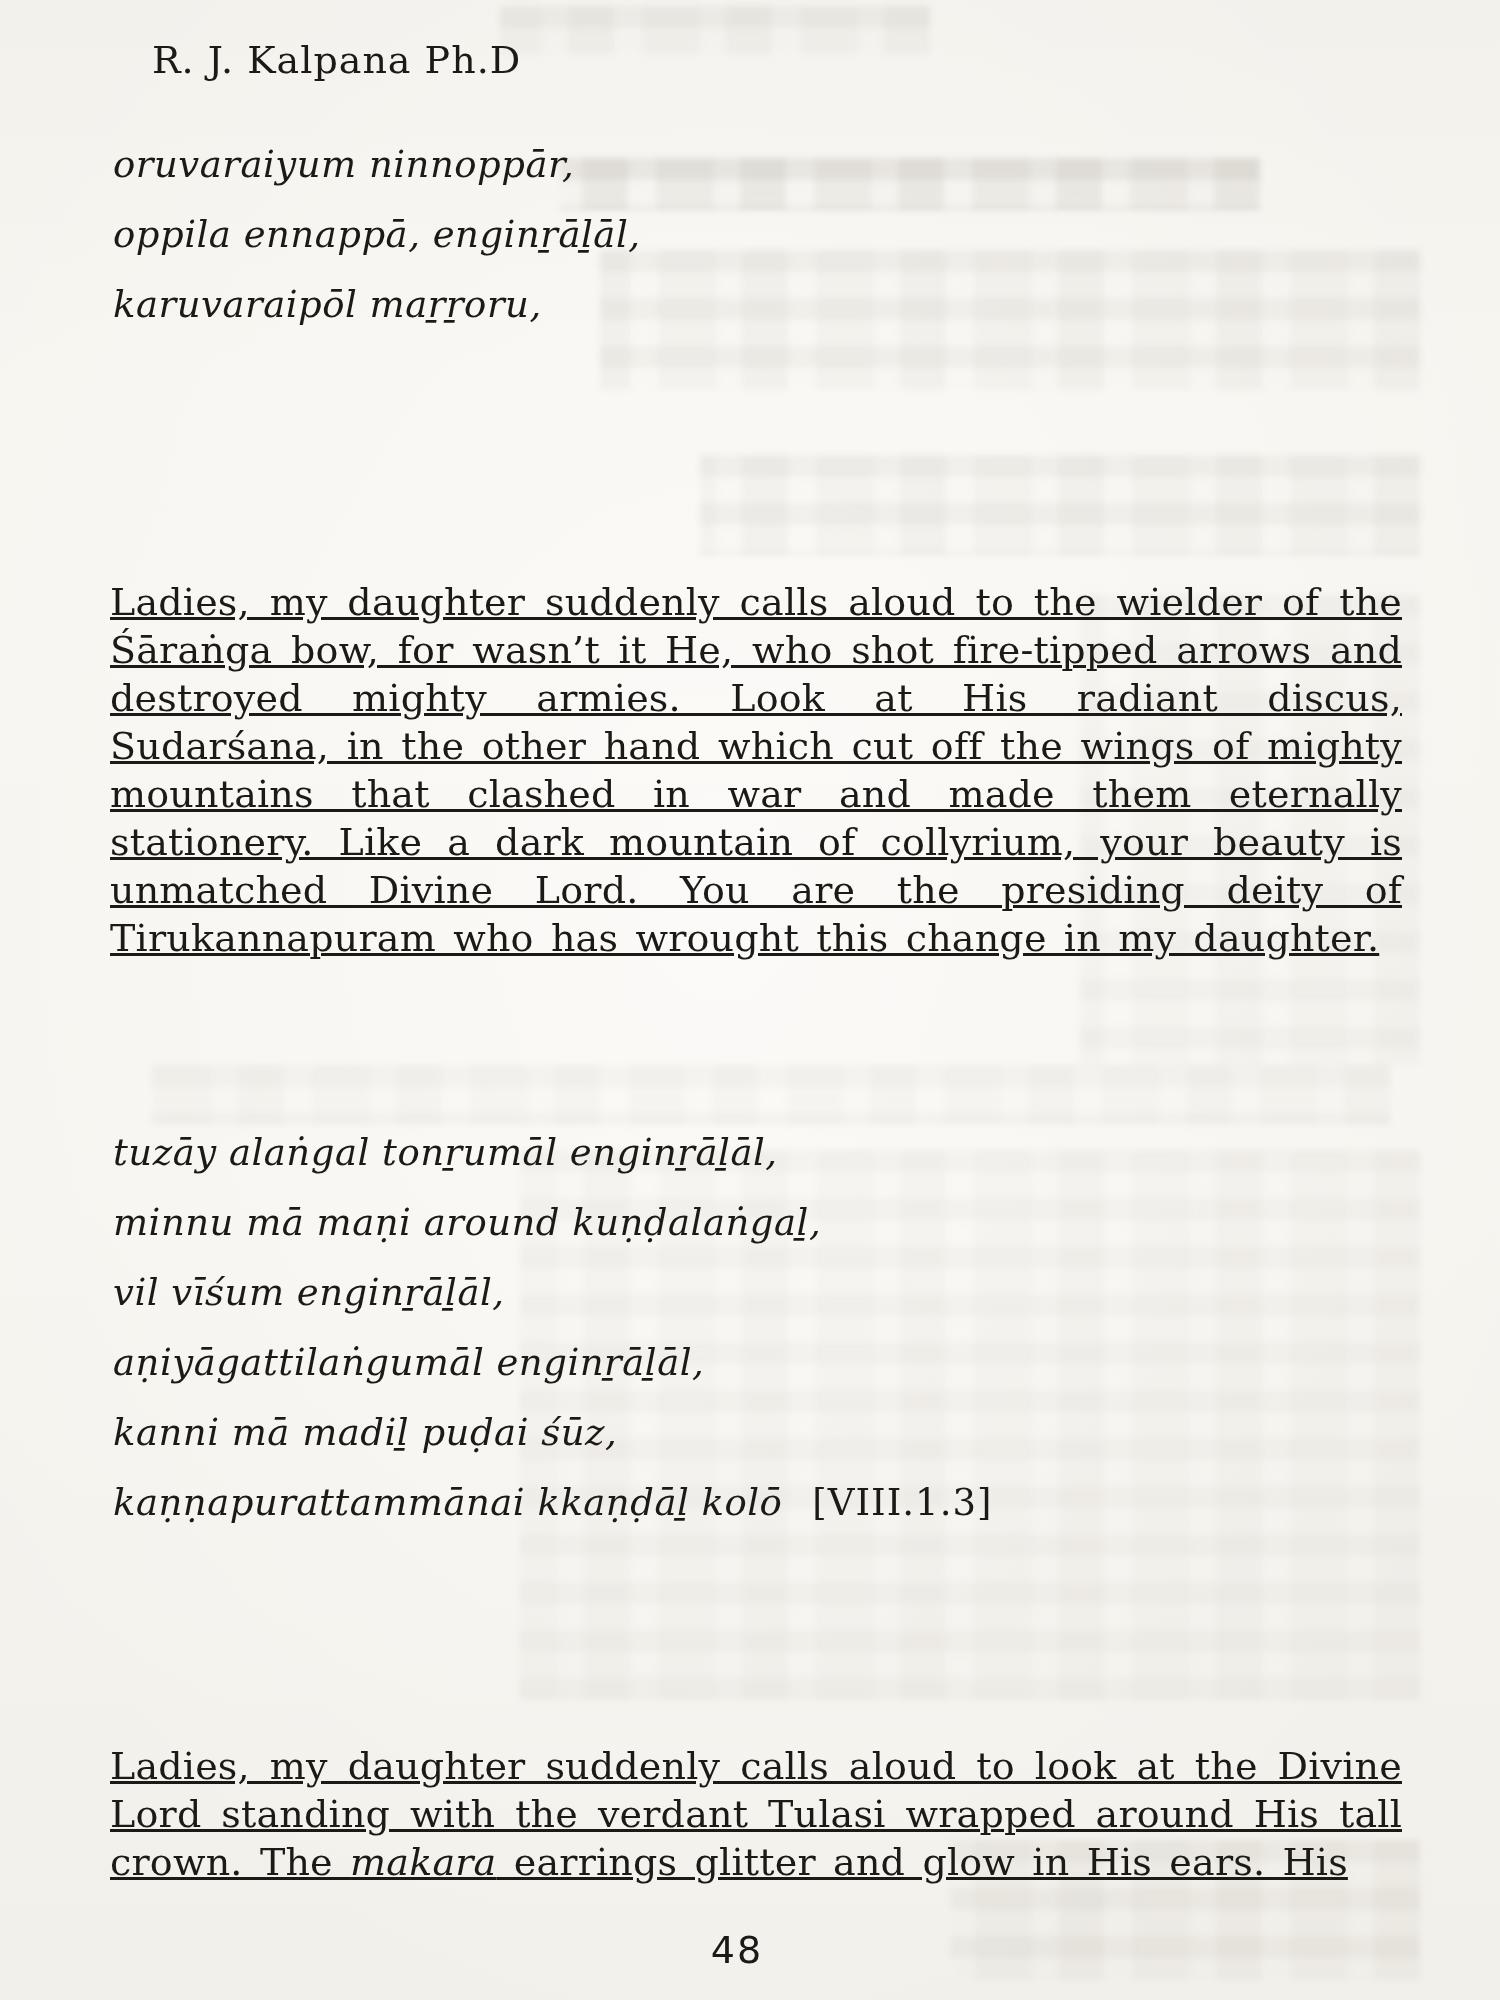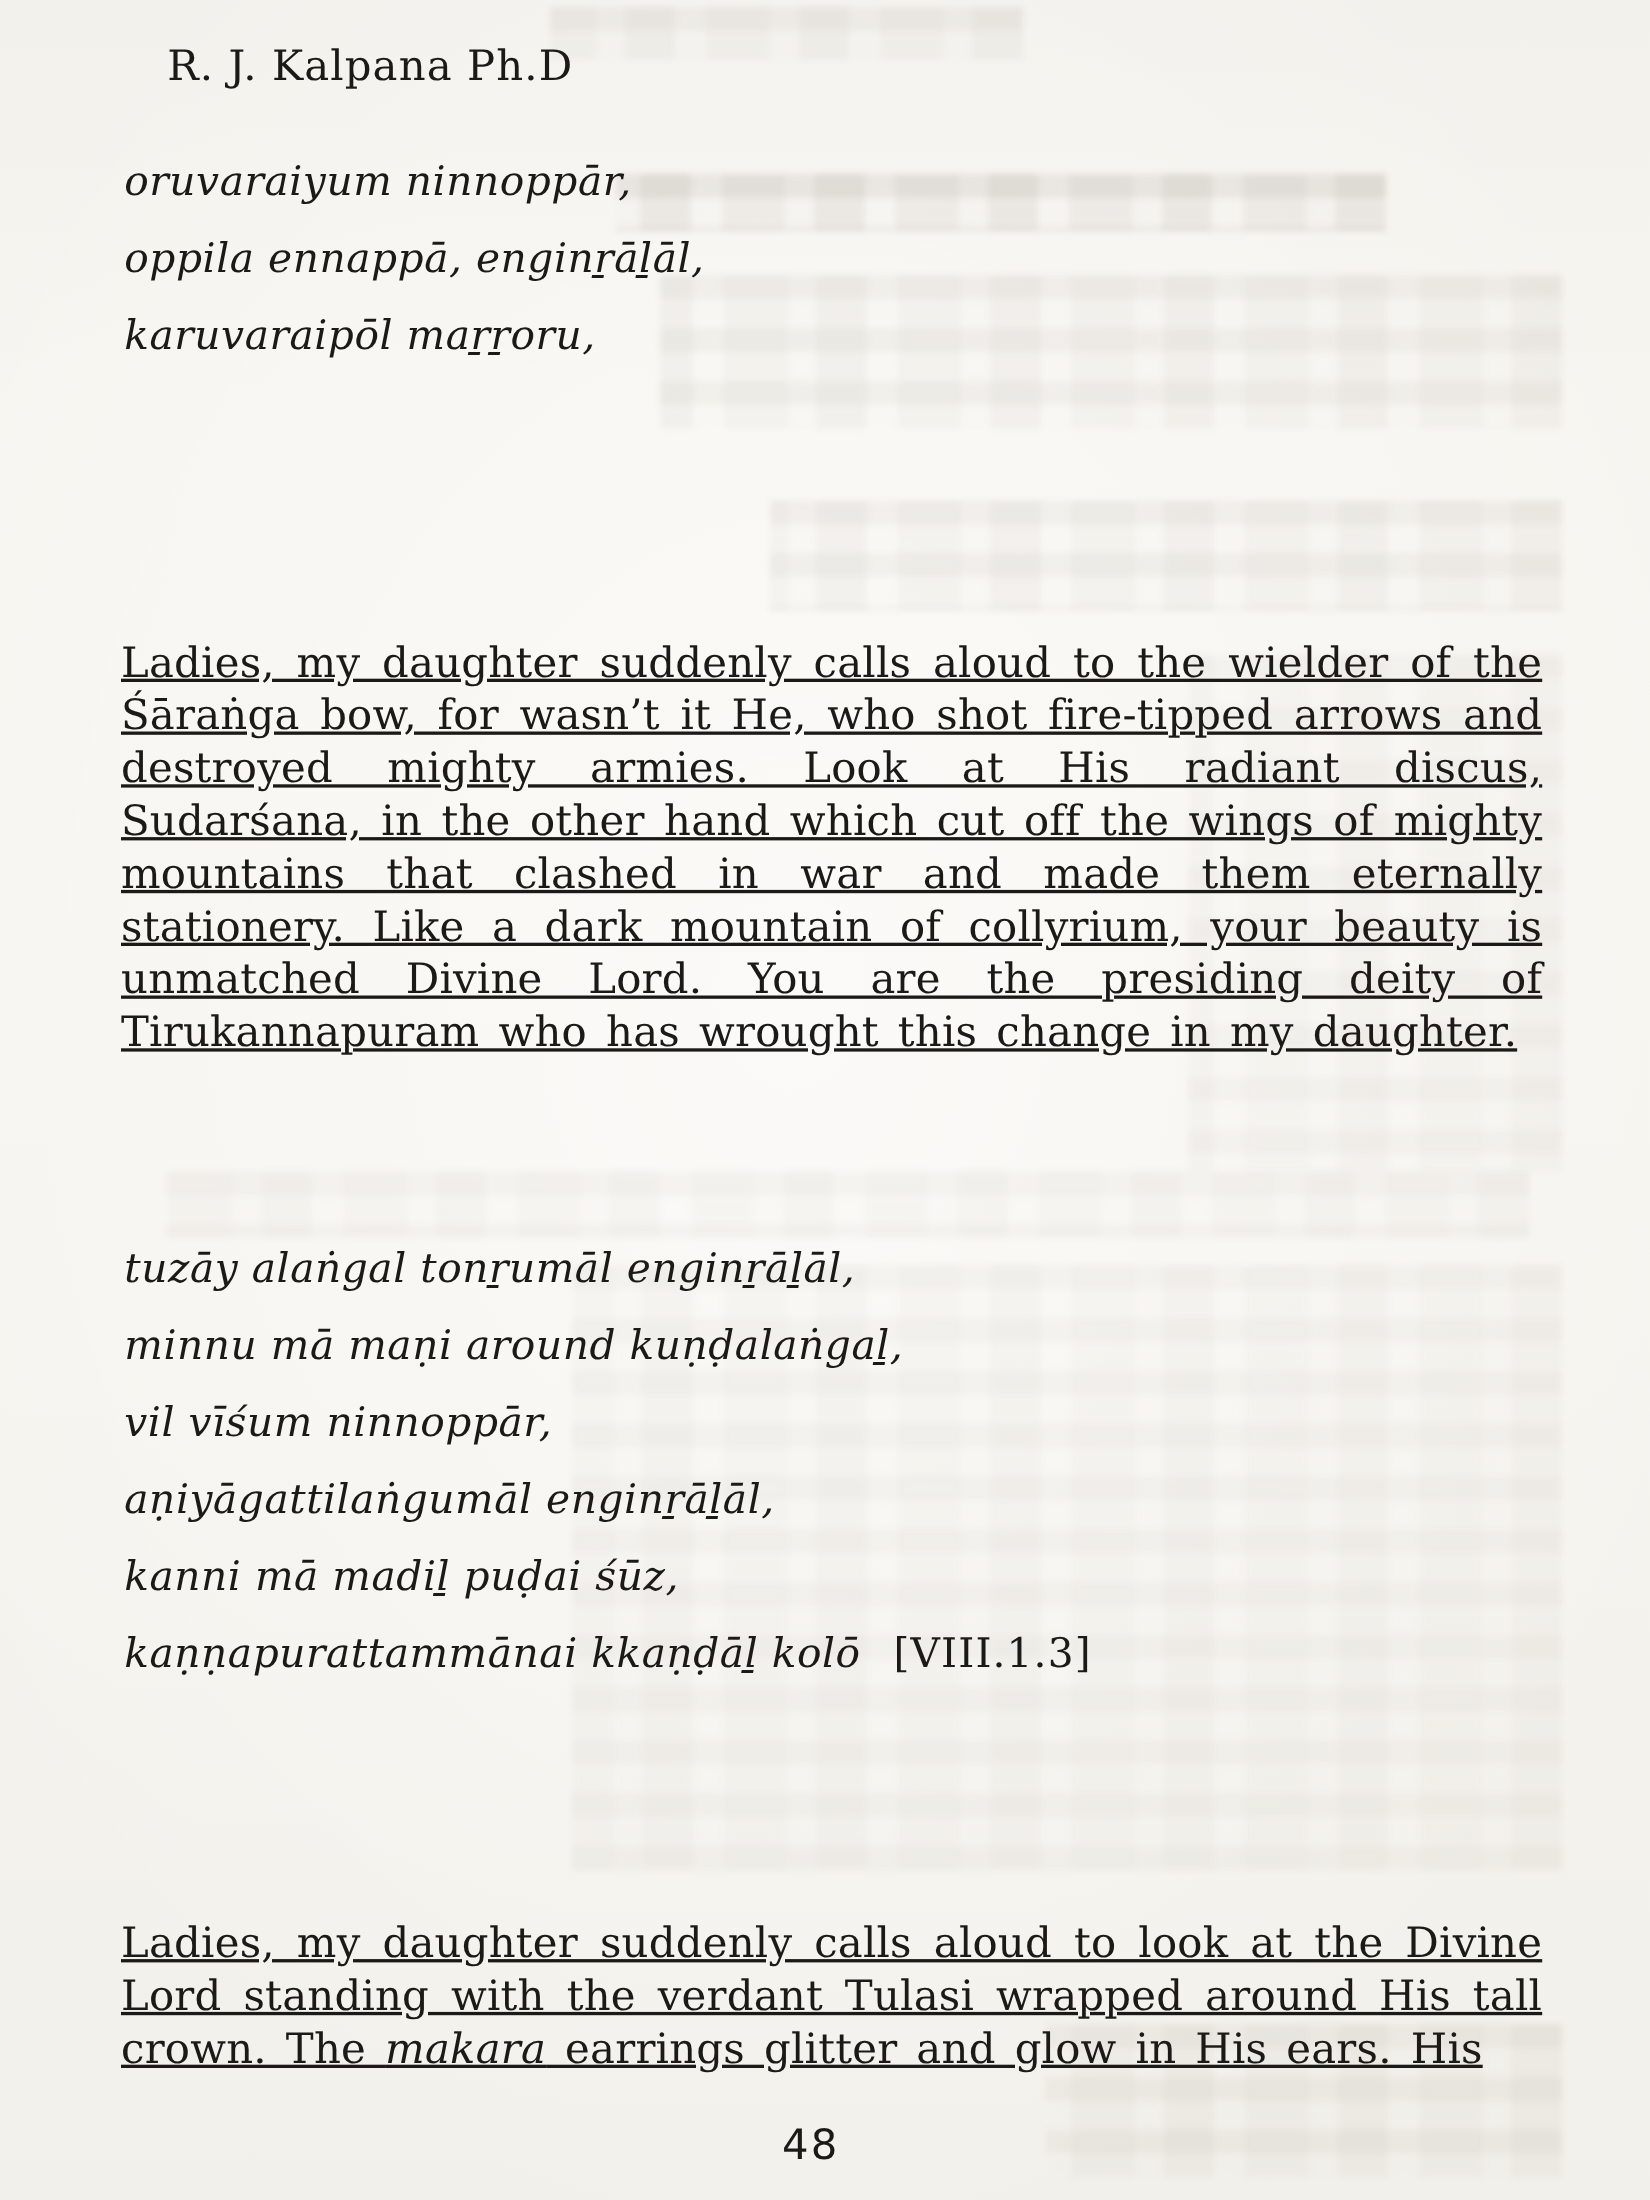--- a/index.html
+++ b/index.html
@@ -104,21 +104,21 @@
     <div class="vline">oruvaraiyum ninnoppār,</div>
     <div class="vline">oppila ennappā, enginṟāḻāl,</div>
     <div class="vline">karuvaraipōl maṟṟoru,</div>
   </div>
 
   <div class="layer prose" style="top:578px;">Ladies, my daughter suddenly calls aloud to the wielder of the Śāraṅga bow, for wasn’t it He, who shot fire-tipped arrows and destroyed mighty armies. Look at His radiant discus, Sudarśana, in the other hand which cut off the wings of mighty mountains that clashed in war and made them eternally stationery. Like a dark mountain of collyrium, your beauty is unmatched Divine Lord. You are the presiding deity of Tirukannapuram who has wrought this change in my daughter.</div>
 
   <div class="layer verse" style="top:1118px;">
     <div class="vline">tuzāy alaṅgal tonṟumāl enginṟāḻāl,</div>
     <div class="vline">minnu mā maṇi around kuṇḍalaṅgaḻ,</div>
-    <div class="vline">vil vīśum ninnoppār,</div>
+    <div class="vline">vil vīśum enginṟāḻāl,</div>
     <div class="vline">aṇiyāgattilaṅgumāl enginṟāḻāl,</div>
     <div class="vline">kanni mā madiḻ puḍai śūz,</div>
     <div class="vline">
       <span>kaṇṇapurattammānai kkaṇḍāḻ kolō</span><span class="ref">[VIII.1.3]</span>
     </div>
   </div>
 
   <div class="layer prose" style="top:1742px;">
     <span>Ladies, my daughter suddenly calls aloud to look at the Divine Lord standing with the verdant Tulasi wrapped around His tall crown. The </span><span class="em">makara</span><span> earrings glitter and glow in His ears. His</span>
   </div>

